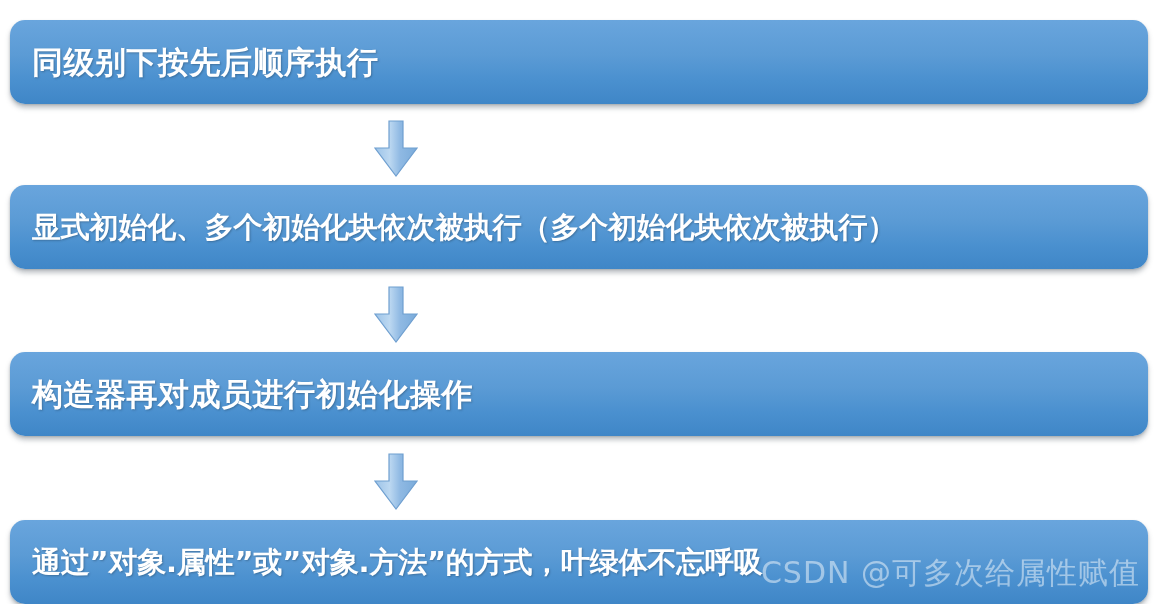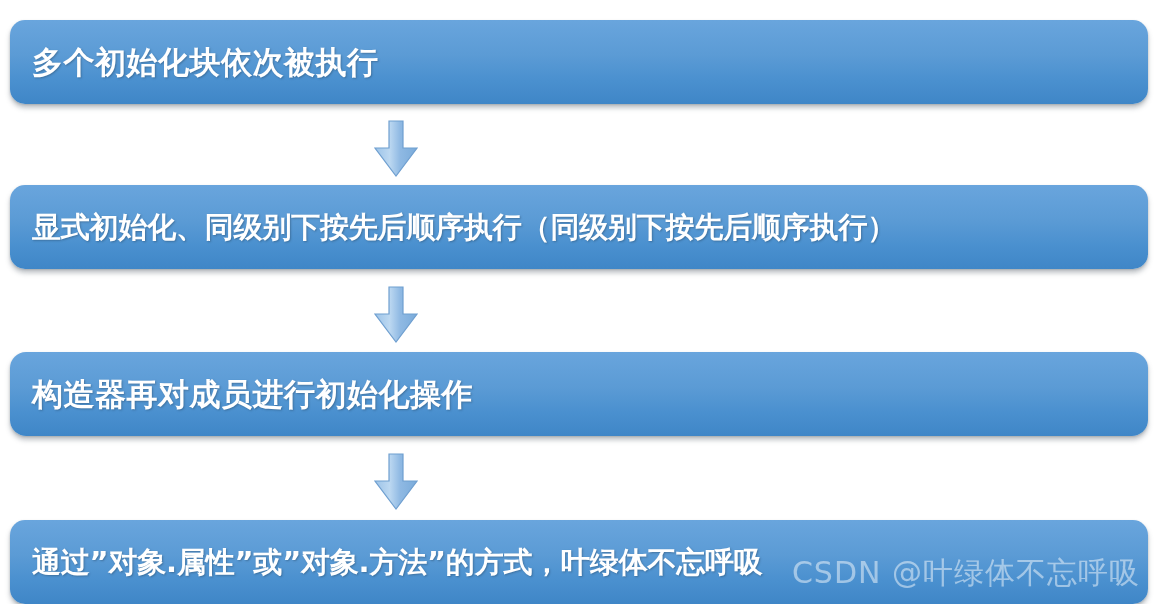--- a/index.html
+++ b/index.html
@@ -36,21 +36,21 @@
                 #4a90cf 72%,
                 #3f86c7 100%);
     box-shadow: 0 4px 5px rgba(90, 100, 110, 0.38),
                 0 1px 2px rgba(80, 90, 100, 0.25);
     display: flex;
     align-items: center;
   }
 
   .flow-box-1 { top: 20px; }
   .flow-box-2 { top: 185px; }
-  .flow-box-3 { top: 352px; border-radius: 16px; }
+  .flow-box-3 { top: 352px; }
   .flow-box-4 { top: 520px; }
 
   .flow-label {
     color: #ffffff;
     font-weight: bold;
     font-size: 31px;
     line-height: 1.05;
     letter-spacing: 0.5px;
     padding-left: 22px;
     padding-right: 14px;
@@ -88,39 +88,39 @@
     pointer-events: none;
     font-family: "DejaVu Sans", "Liberation Sans", sans-serif;
   }
 </style>
 </head>
 <body>
 
 <div id="canvas">
 
   <div class="flow-box flow-box-1">
-    <span class="flow-label">多个初始化块依次被执行</span>
+    <span class="flow-label">同级别下按先后顺序执行</span>
   </div>
 
   <div class="arrow arrow-1">
     <svg viewBox="0 0 48 58" xmlns="http://www.w3.org/2000/svg">
       <defs>
         <linearGradient id="agrad1" x1="0" y1="0" x2="1" y2="0">
           <stop offset="0%" stop-color="#9cc3e8"></stop>
           <stop offset="35%" stop-color="#bcd8f1"></stop>
           <stop offset="60%" stop-color="#8fb9e3"></stop>
           <stop offset="100%" stop-color="#7aabda"></stop>
         </linearGradient>
       </defs>
       <polygon points="17,1 31,1 31,28 45,28 24,56 3,28 17,28" fill="url(#agrad1)" stroke="#6f9fd0" stroke-width="1.2"></polygon>
     </svg>
   </div>
 
   <div class="flow-box flow-box-2">
-    <span class="flow-label compact">显式初始化、同级别下按先后顺序执行（同级别下按先后顺序执行）</span>
+    <span class="flow-label compact">显式初始化、多个初始化块依次被执行（多个初始化块依次被执行）</span>
   </div>
 
   <div class="arrow arrow-2">
     <svg viewBox="0 0 48 58" xmlns="http://www.w3.org/2000/svg">
       <defs>
         <linearGradient id="agrad2" x1="0" y1="0" x2="1" y2="0">
           <stop offset="0%" stop-color="#9cc3e8"></stop>
           <stop offset="35%" stop-color="#bcd8f1"></stop>
           <stop offset="60%" stop-color="#8fb9e3"></stop>
           <stop offset="100%" stop-color="#7aabda"></stop>
@@ -145,15 +145,15 @@
         </linearGradient>
       </defs>
       <polygon points="17,1 31,1 31,28 45,28 24,56 3,28 17,28" fill="url(#agrad3)" stroke="#6f9fd0" stroke-width="1.2"></polygon>
     </svg>
   </div>
 
   <div class="flow-box flow-box-4">
     <span class="flow-label compact">通过”对象.属性”或”对象.方法”的方式，叶绿体不忘呼吸</span>
   </div>
 
-  <div class="watermark">CSDN @叶绿体不忘呼吸</div>
+  <div class="watermark">CSDN @可多次给属性赋值</div>
 
 </div>
 
 </body></html>

